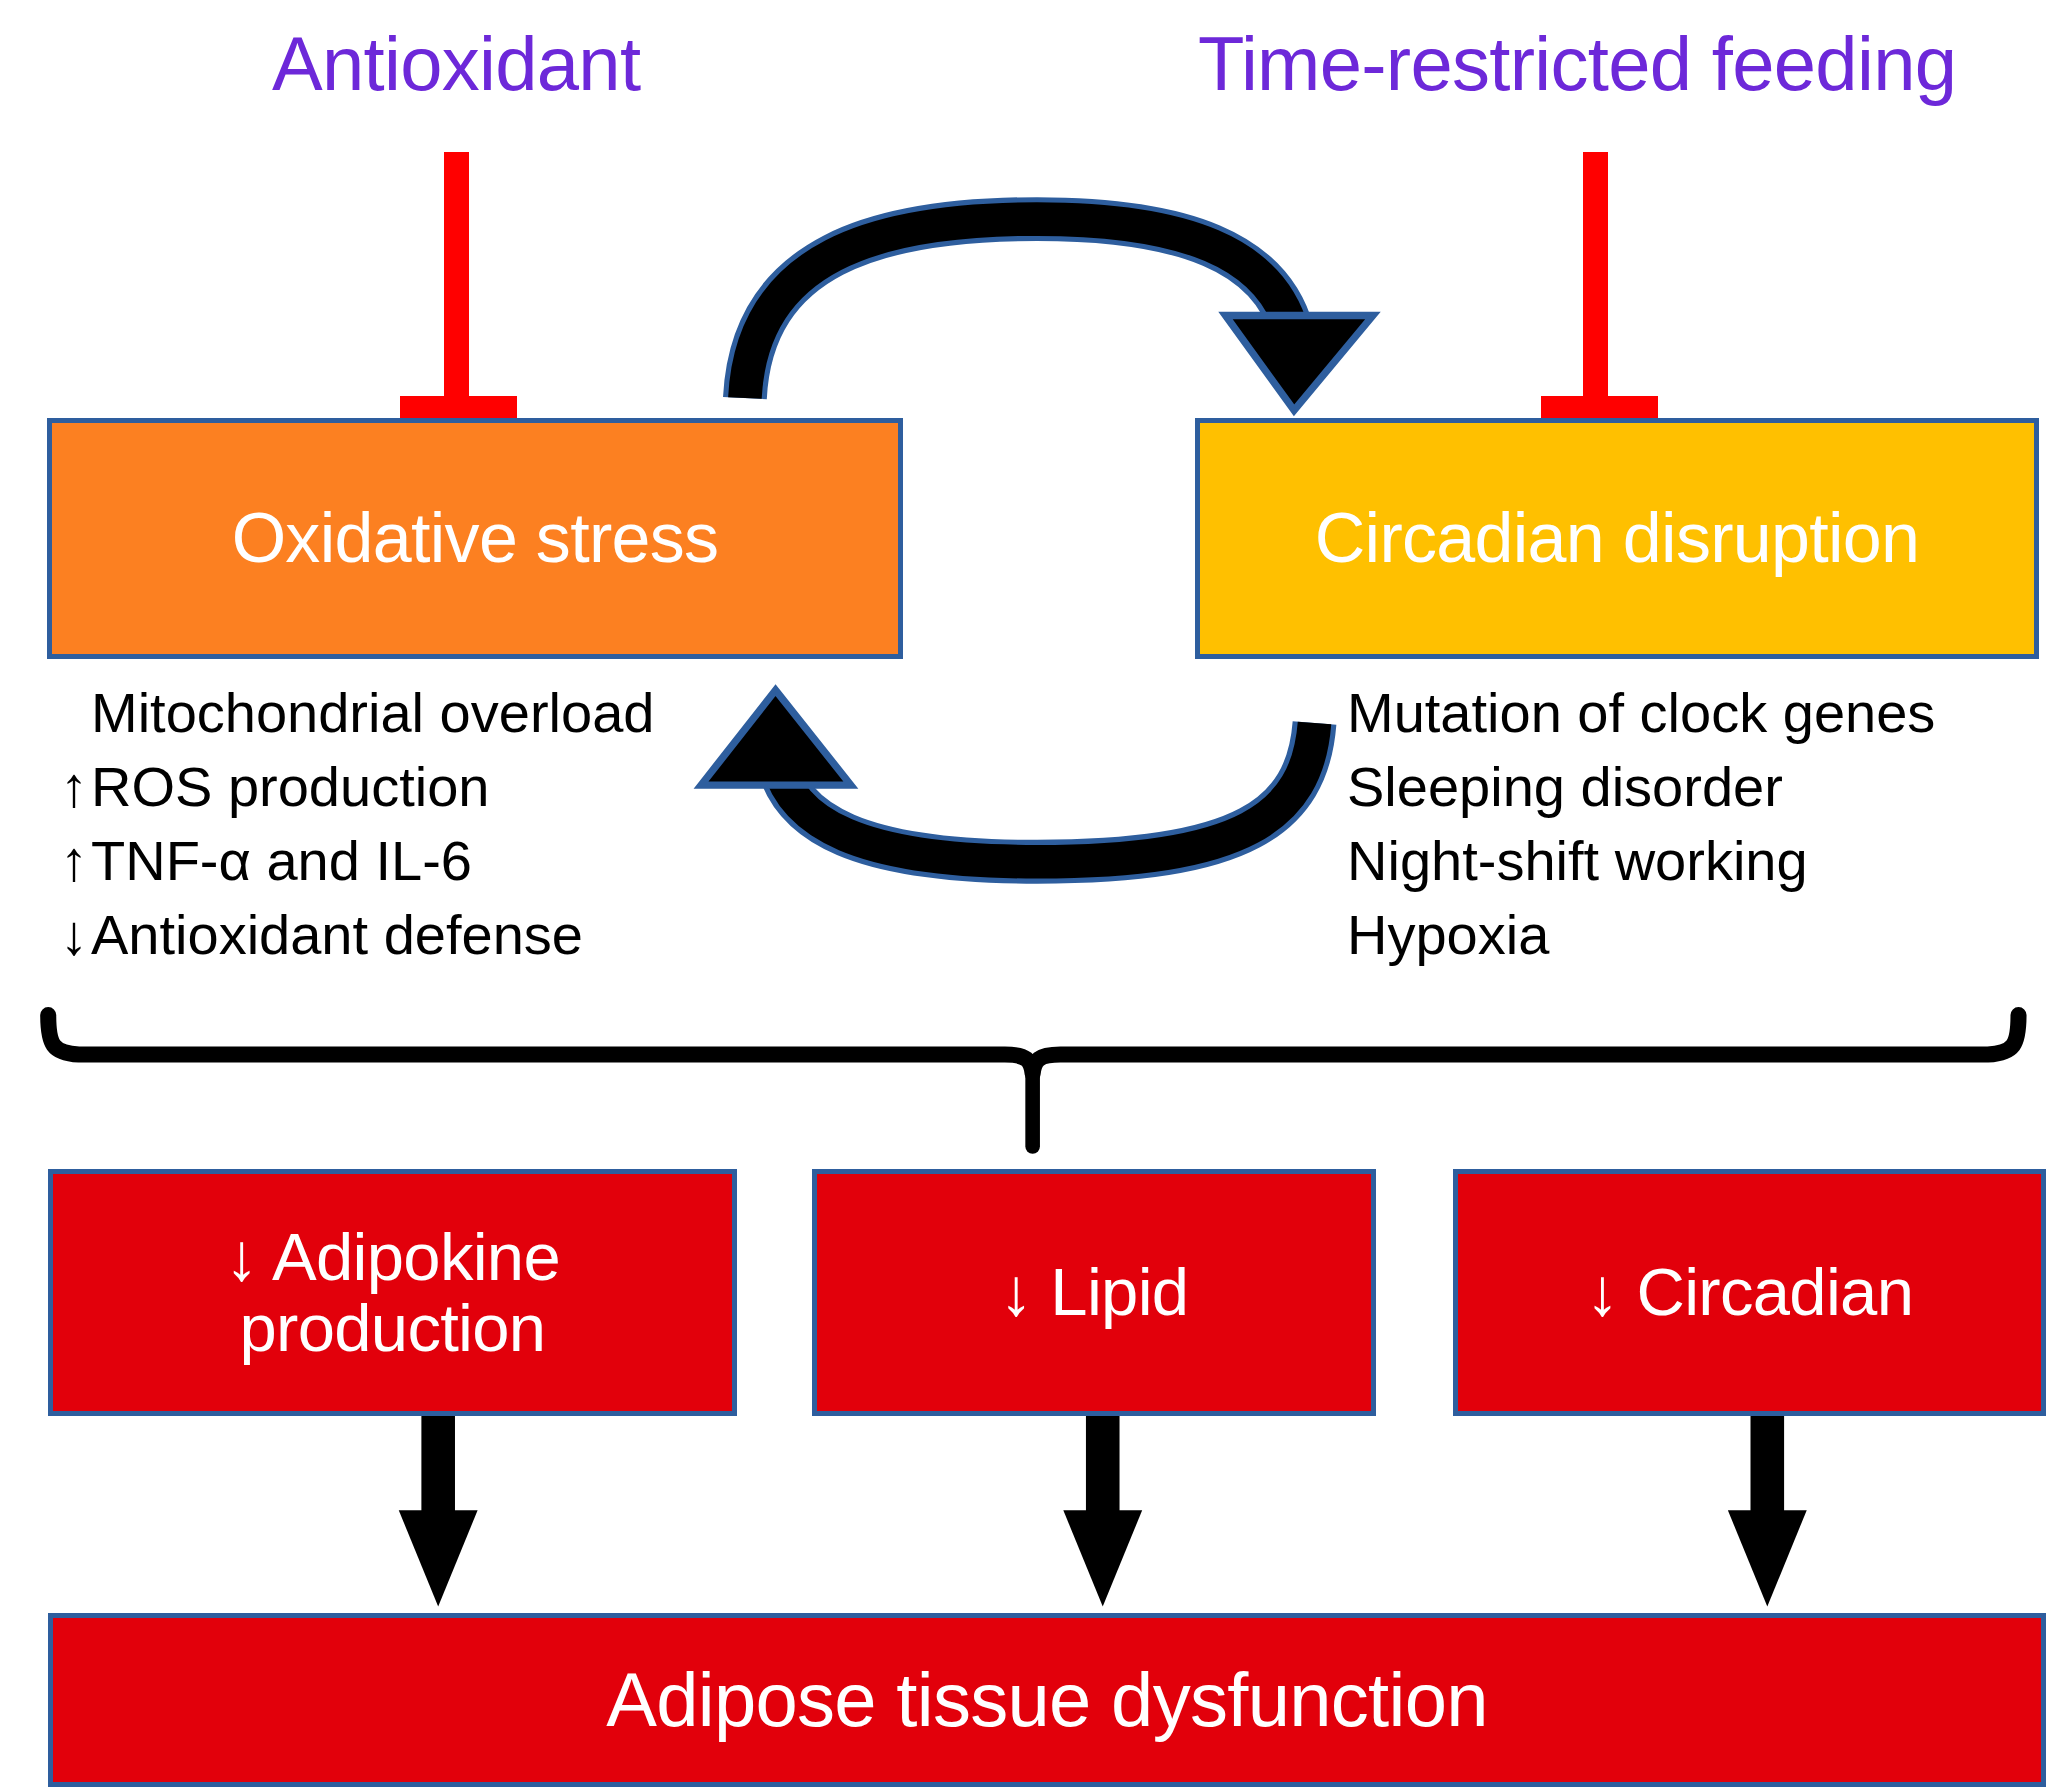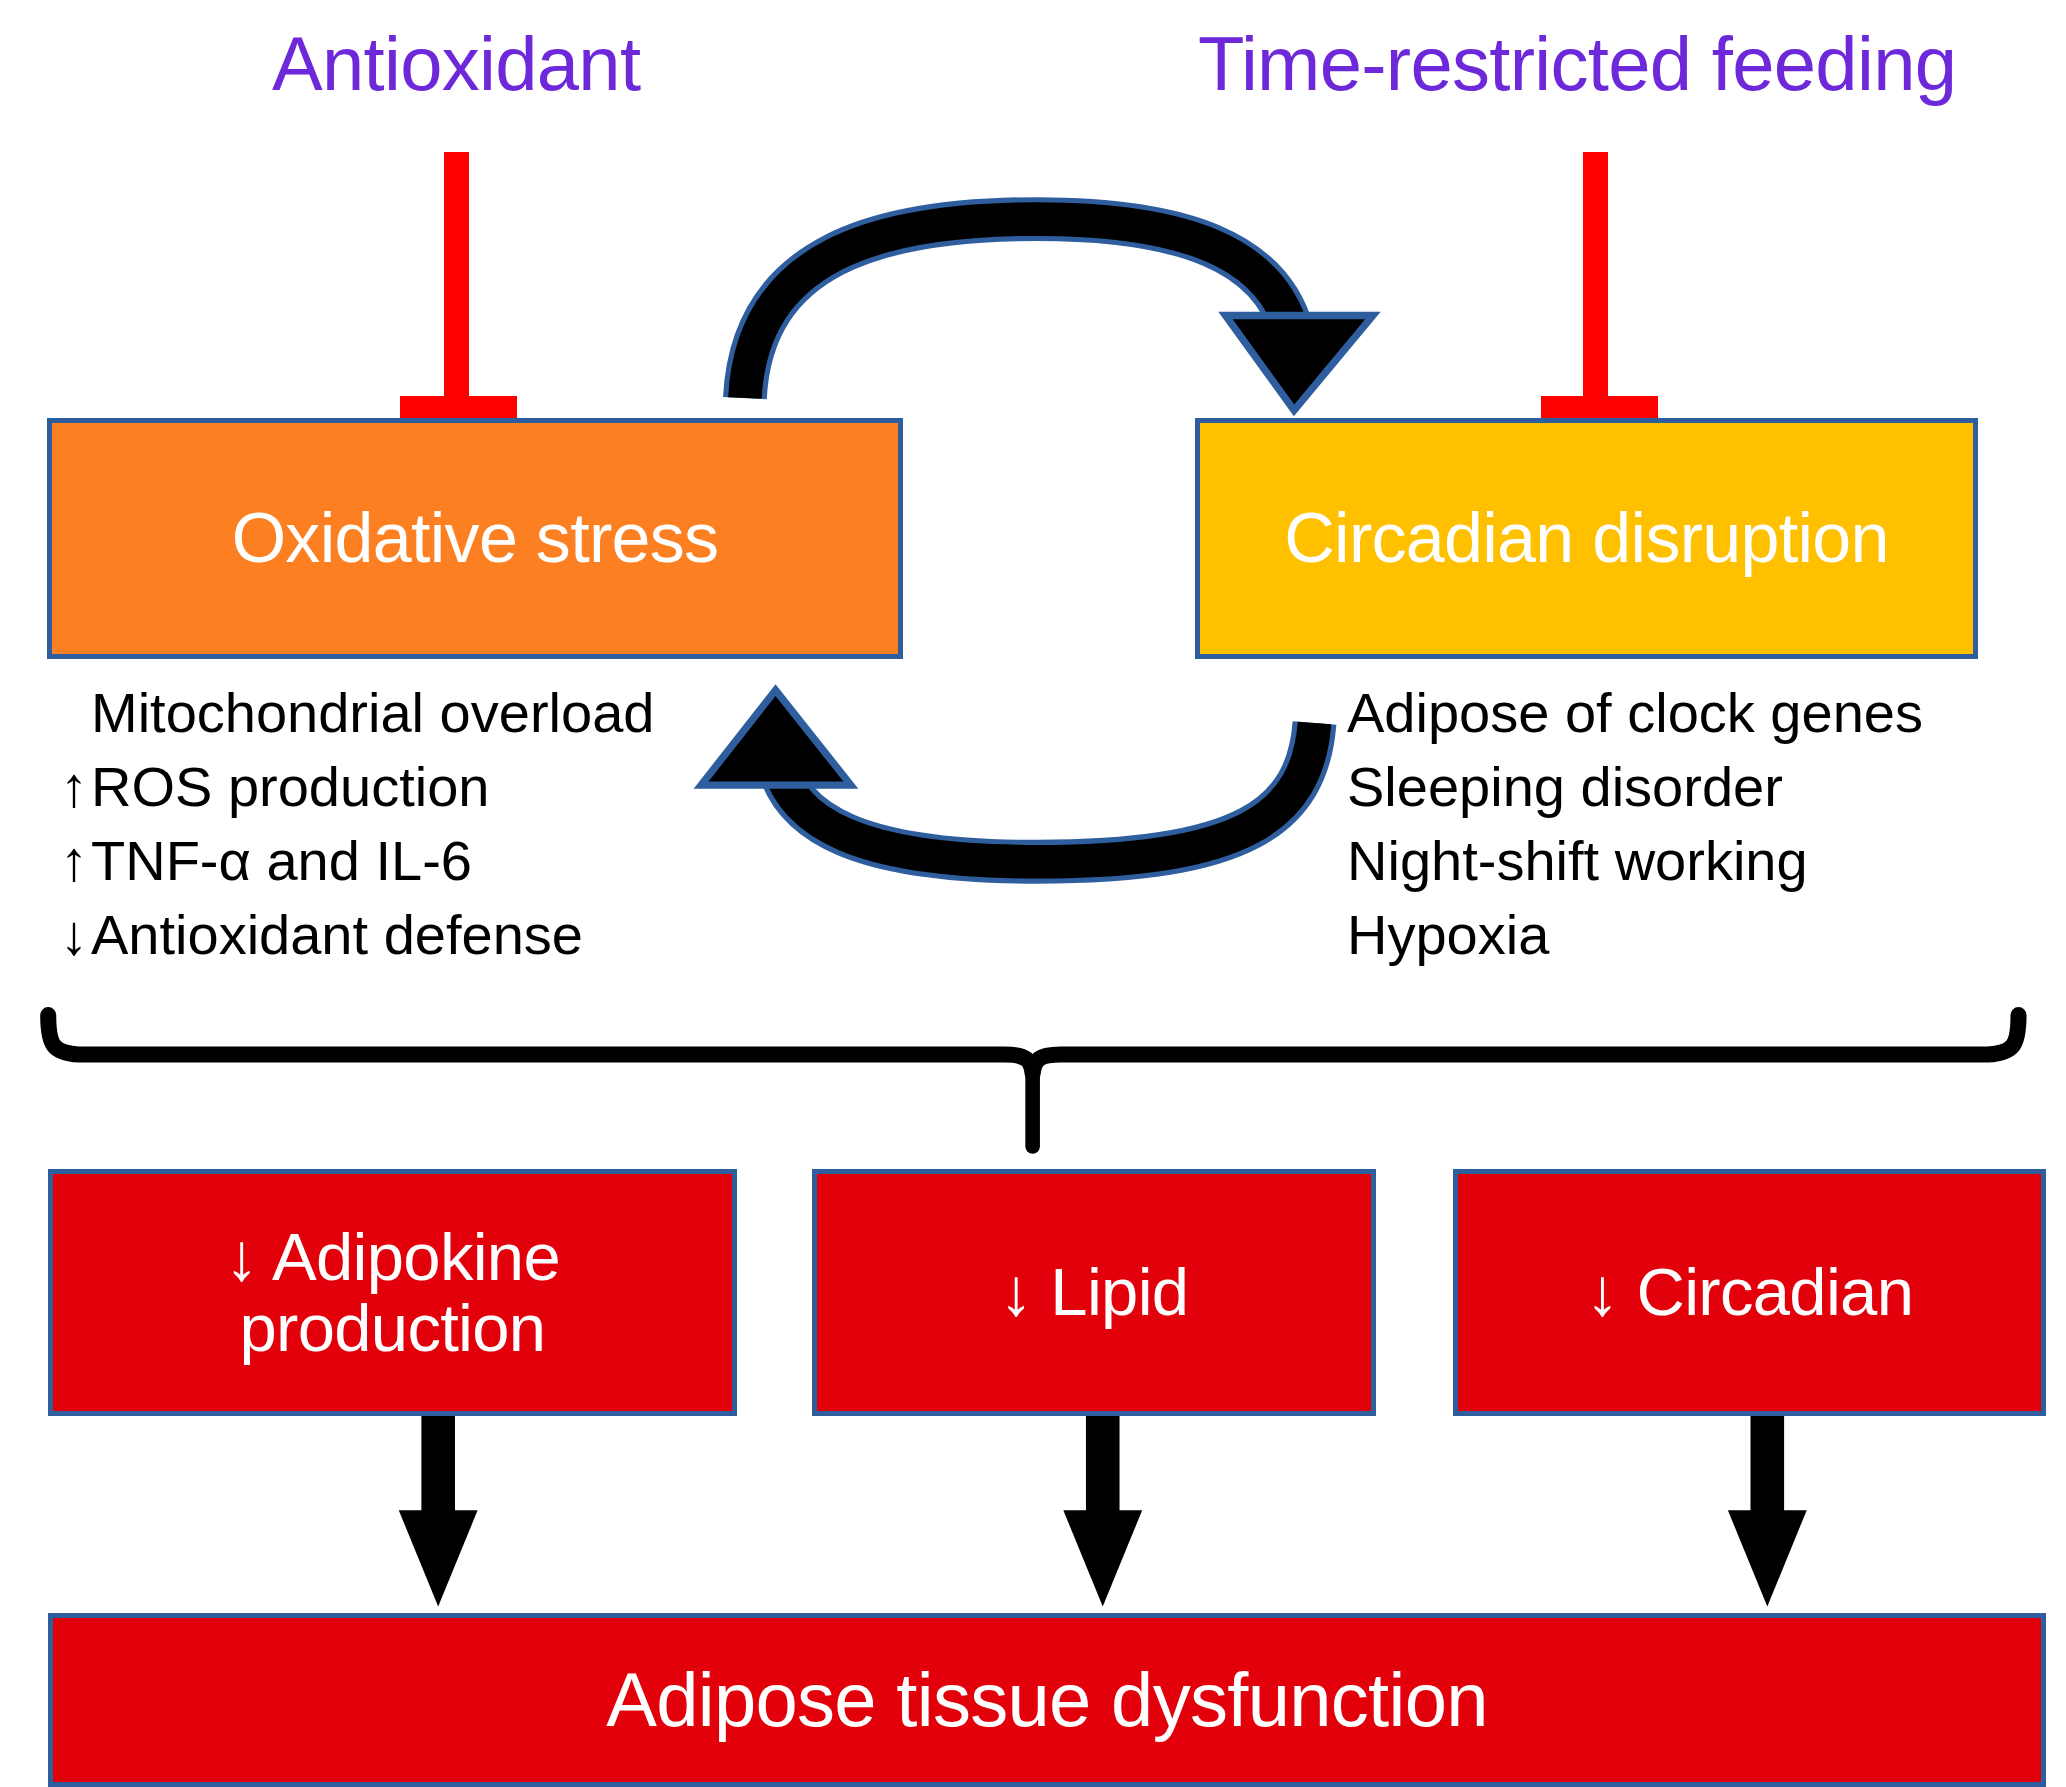--- a/index.html
+++ b/index.html
@@ -117,41 +117,41 @@
 
   <div class="abs">
     <div class="abs tbar-stem" style="left:1583px;top:152px;width:25px;height:248px;"></div>
     <div class="abs tbar-cross" style="left:1541px;top:396px;width:117px;height:28px;"></div>
   </div>
 
   <div class="abs box orange" style="left:47px;top:418px;width:856px;height:241px;">
     <span class="box-label">Oxidative stress</span>
   </div>
 
-  <div class="abs box yellow" style="left:1195px;top:418px;width:783px;height:241px;">
+  <div class="abs box yellow" style="left:1195px;top:418px;width:844px;height:241px;">
     <span class="box-label">Circadian disruption</span>
   </div>
 
   <div class="abs bullets" style="left:60px;top:676px;">
     <span class="line">
       <span class="arrowglyph"></span><span>Mitochondrial overload</span>
     </span>
     <span class="line">
       <span class="arrowglyph">↑</span><span>ROS production</span>
     </span>
     <span class="line">
       <span class="arrowglyph">↑</span><span>TNF-α and IL-6</span>
     </span>
     <span class="line">
       <span class="arrowglyph">↓</span><span>Antioxidant defense</span>
     </span>
   </div>
 
   <div class="abs bullets" style="left:1347px;top:676px;">
-    <span class="line">Adipose of clock genes</span>
+    <span class="line">Mutation of clock genes</span>
     <span class="line">Sleeping disorder</span>
     <span class="line">Night-shift working</span>
     <span class="line">Hypoxia</span>
   </div>
 
   <div class="abs box red" style="left:48px;top:1169px;width:689px;height:247px;flex-direction:column;">
     <span class="box-label small">↓ Adipokine</span>
     <span class="box-label small">production</span>
   </div>
 

